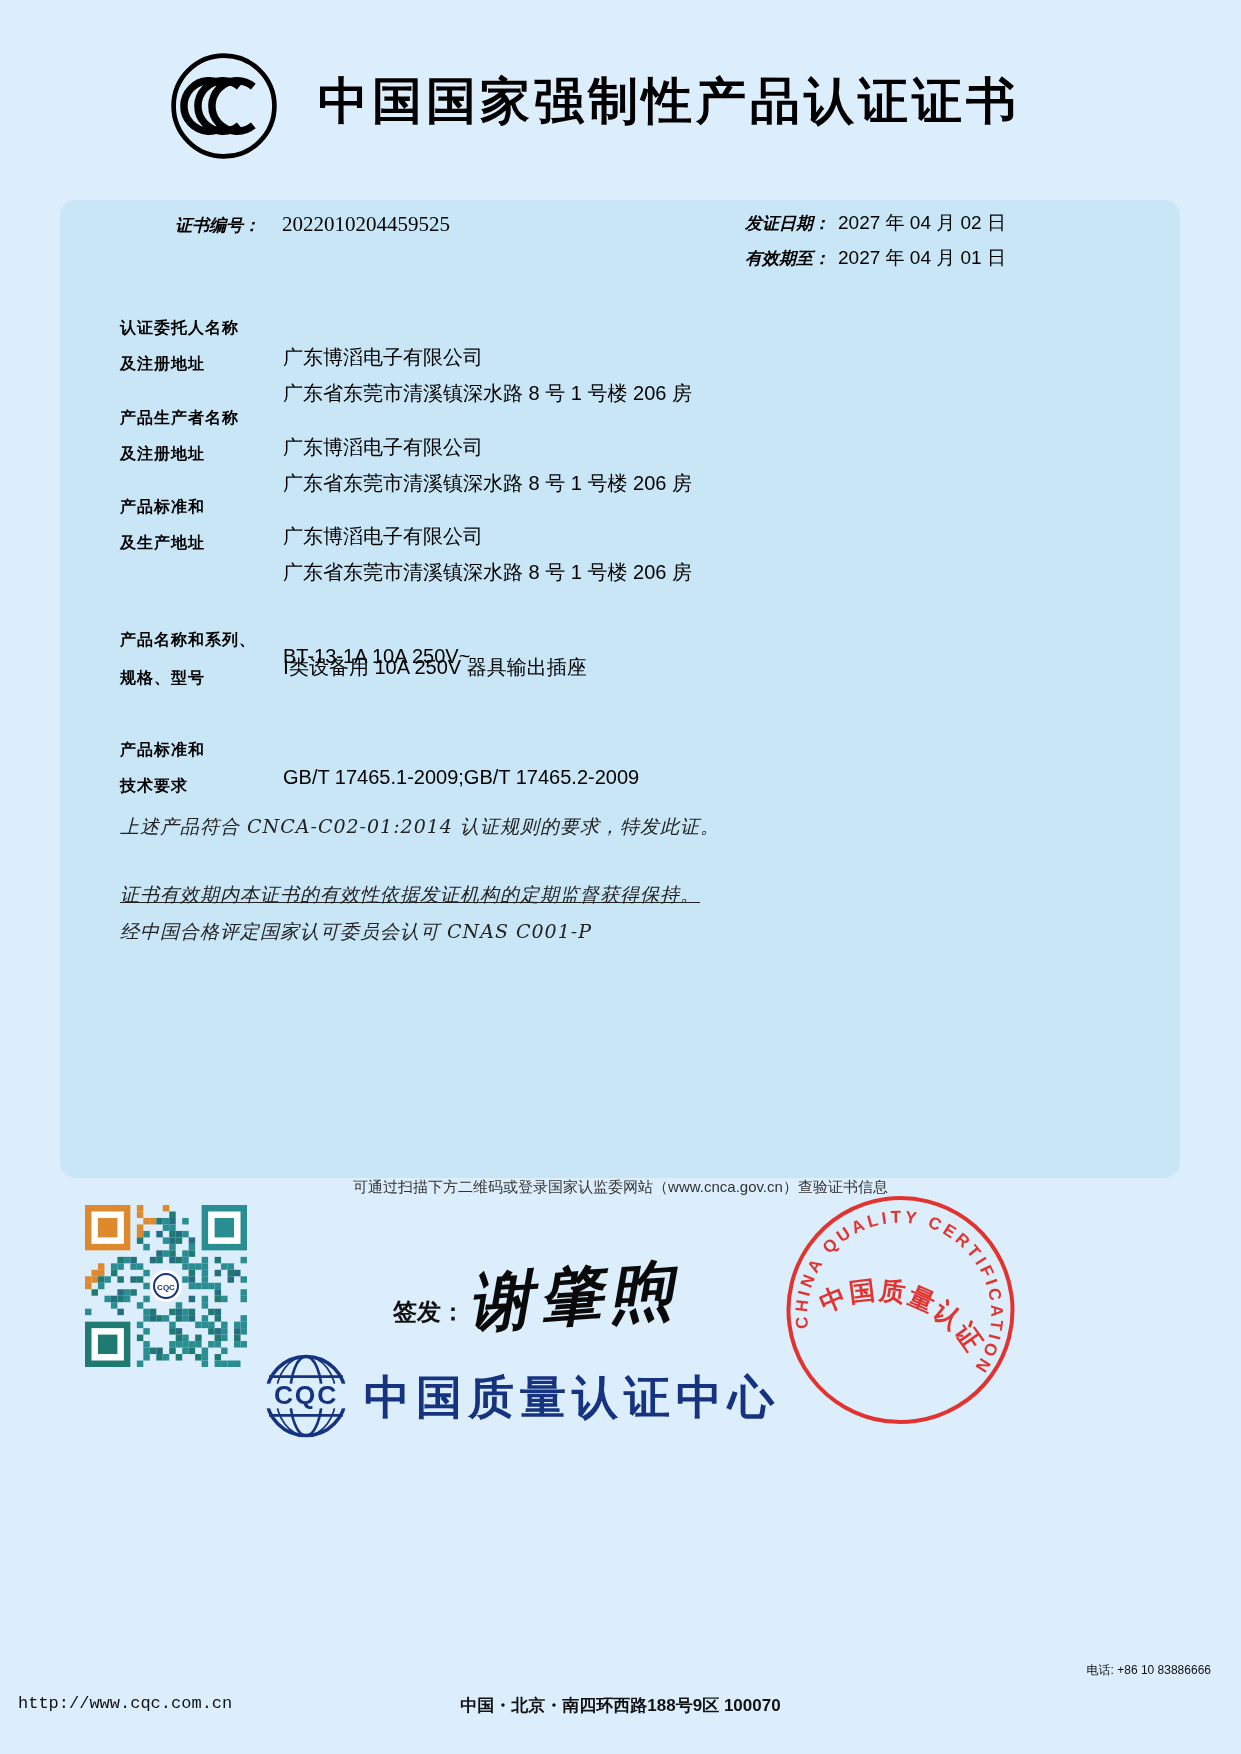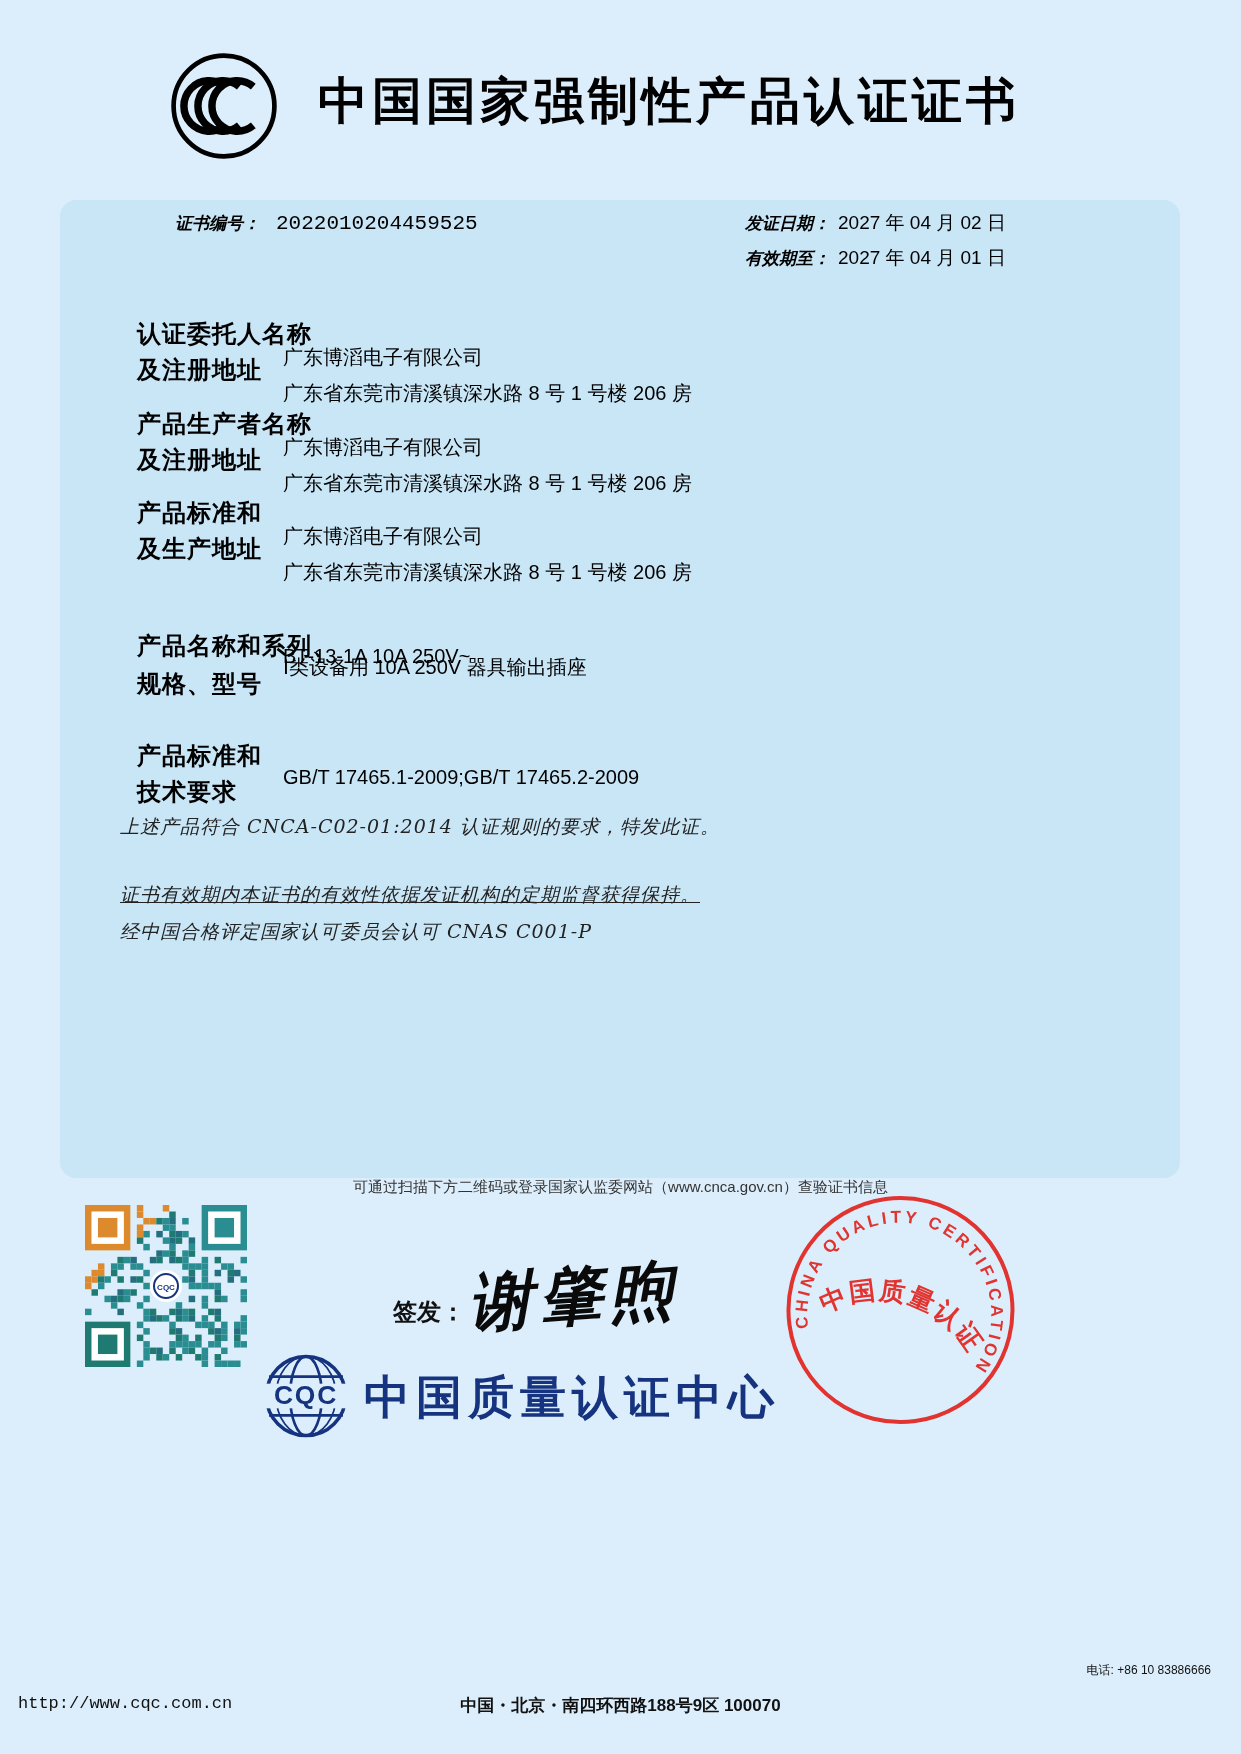--- a/index.html
+++ b/index.html
@@ -21,25 +21,25 @@
   .ccc-logo { left:168px; top:50px; }
 
   
   .panel {
     left:60px; top:200px; width:1120px; height:978px;
     background:#c9e6f6; border-radius:16px;
   }
 
   .kai-label { font-family:"DejaVu Serif", serif; font-weight:bold; font-style:italic; font-size:17px; color:#000; }
   .cert-no-row { left:175px; top:212px; }
-  .cert-no-val { font-size:21px; font-family:Liberation Mono, monospace; font-style:normal; font-weight:normal; margin-left:16px; }
+  .cert-no-val { font-size:21px; font-family:Liberation Serif, serif; font-style:normal; font-weight:normal; margin-left:22px; }
   .date-row { font-size:17px; }
   .date-val { font-size:19px; font-family:"Liberation Sans", sans-serif; font-style:normal; font-weight:normal; margin-left:8px; }
 
-  .f-label { left:137px; font-size:24px; font-weight:bold; color:#000; letter-spacing:1px; }
+  .f-label { left:120px; font-size:16px; font-weight:bold; color:#000; letter-spacing:1px; }
   .f-value { left:283px; font-size:20px; color:#000;margin-top:24px; }
 
   .statement-line {
     left:120px; font-family:"DejaVu Serif", serif; font-style:italic;
     font-size:19px; color:#222; letter-spacing:1px;
   }
 
   .verify-note { left:0; right:0; top:1178px; text-align:center; font-size:15px; color:#333; }
 
   

